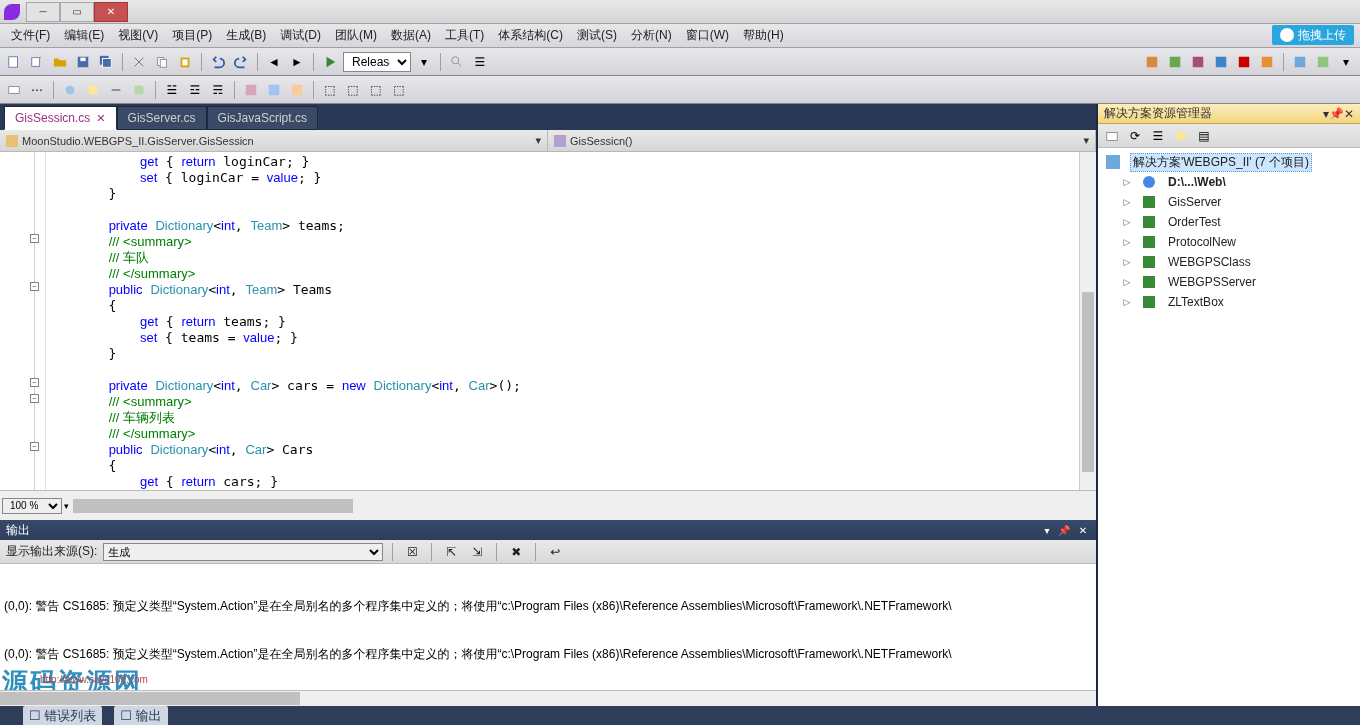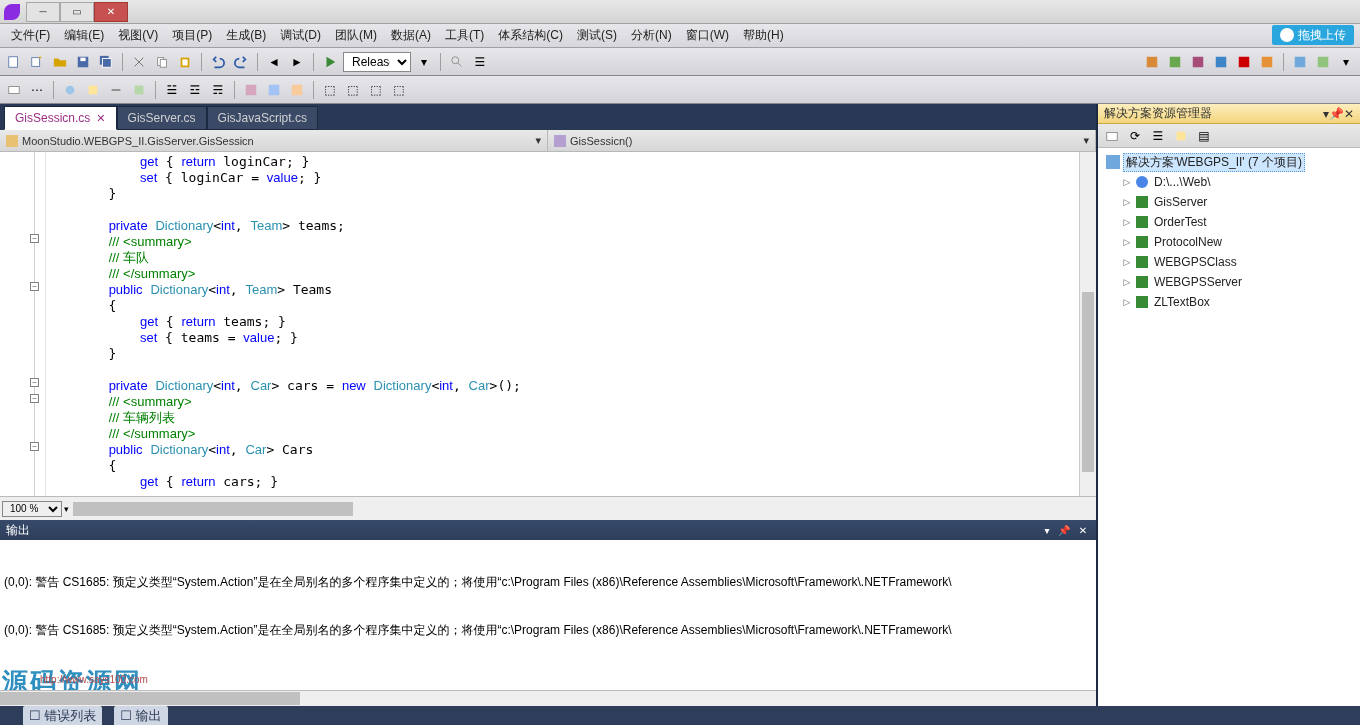--- a/index.html
+++ b/index.html
@@ -32,48 +32,48 @@
 .code-view { flex:1; display:flex; background:#fff; overflow:hidden; position:relative; }
 .gutter { width:46px; background:#fff; border-right:1px solid #e4e4e4; position:relative; }
 .outline-bar { position:absolute; left:34px; top:0; bottom:0; width:1px; background:#d0d0d0; }
 .fold { position:absolute; left:30px; width:9px; height:9px; border:1px solid #808080; background:#fff; font-size:8px; line-height:7px; text-align:center; color:#555; }
 .code { flex:1; font-family:Consolas,monospace; font-size:13px; line-height:16px; padding:2px 0 0 0; white-space:pre; color:#000; overflow:hidden; }
 .kw { color:#0000ff; }
 .typ { color:#2b91af; }
 .cm { color:#008000; }
 .scroll-v { width:17px; background:#efefef; border-left:1px solid #ccc; position:relative; }
 .scroll-v .thumb { position:absolute; left:2px; right:2px; top:140px; height:180px; background:#c0c0c0; }
-.zoom-row { height:24px; background:#efefef; display:flex; align-items:center; border-top:1px solid #bbb; }
+.zoom-row { height:30px; background:#efefef; display:flex; align-items:center; border-top:1px solid #bbb; }
 .zoom-row .zsel { width:60px; height:16px; border:1px solid #888; font-size:10px; padding:0 3px; margin-left:2px; }
 .zoom-row .hscroll { flex:1; height:16px; background:#efefef; position:relative; margin:0 2px; }
 .zoom-row .hscroll .ht { position:absolute; left:0; width:280px; top:1px; bottom:1px; background:#c0c0c0; }
 .output-panel { background:#293955; display:flex; flex-direction:column; }
 .panel-hdr { height:20px; background:linear-gradient(#374a6a,#2d3e5a); color:#fff; display:flex; align-items:center; padding:0 6px; font-size:12px; }
 .panel-hdr .sp { flex:1; }
 .panel-hdr .pbtn { width:14px; height:14px; margin-left:4px; display:flex; align-items:center; justify-content:center; font-size:10px; }
 .output-tb { height:24px; background:linear-gradient(#e9e9e9,#d9d9d9); display:flex; align-items:center; padding:0 6px; gap:6px; color:#222; font-size:12px; border-bottom:1px solid #bbb; }
 .output-tb select { height:18px; width:280px; border:1px solid #888; font-size:11px; }
 .output-body { flex:1; background:#fff; font-family:SimSun,monospace; font-size:12px; line-height:16px; padding:2px 4px; color:#000; white-space:pre; overflow:hidden; position:relative; }
 .output-body .hline { white-space:pre; }
 .watermark { position:absolute; left:2px; bottom:0; font-size:26px; font-weight:bold; color:#2f8fbe; letter-spacing:2px; }
 .wm-url { position:absolute; left:40px; bottom:2px; font-size:10px; color:#b04a4a; }
 .status { height:19px; background:#2e3d59; display:flex; align-items:center; color:#cfd6e4; font-size:13px; padding:0 23px; gap:12px; }
 .status .tabbtn { background:#cfd6e4; color:#2e3d59; padding:1px 6px; border-radius:2px 2px 0 0; }
 .right-col { width:264px; background:#293955; display:flex; flex-direction:column; border-left:2px solid #1d2a42; }
 .rc-hdr { height:20px; background:linear-gradient(#fdeebf,#f3d57d); color:#333; display:flex; align-items:center; padding:0 6px; font-size:12px; border-bottom:1px solid #caa84a; }
 .rc-hdr .sp { flex:1; }
 .rc-tb { height:24px; background:linear-gradient(#e9e9e9,#d9d9d9); display:flex; align-items:center; padding:0 4px; gap:3px; border-bottom:1px solid #bbb; }
 .rc-tree { flex:1; background:#fff; padding:4px 2px; font-size:12px; color:#222; }
-.tn { display:flex; align-items:center; height:20px; gap:3px; padding-left:6px; }
+.tn { display:flex; align-items:center; height:20px; gap:10px; padding-left:6px; }
 .tn.sel .lbl { background:#cde6ff; border:1px dotted #5a9bd4; padding:0 2px; }
 .exp { width:10px; height:10px; display:flex; align-items:center; justify-content:center; color:#666; font-size:9px; }
 .tn .nic { width:14px; height:14px; }
 .tn.ch { padding-left:22px; }
 .tn .lbl { padding:0 2px; }
-.tn .lbl.bold { font-weight:normal; }
+.tn .lbl.bold { font-weight:bold; }
 .ohs { height:16px; background:#efefef; border-top:1px solid #bbb; position:relative; }
 .ohs .oht { position:absolute; left:0; width:300px; top:1px; bottom:1px; background:#c0c0c0; }
 .ic-file { fill:#d6a300; }
 .ic-cs { fill:#388a34; }
 </style>
 </head>
 <body>
 
 <div class="titlebar">
   <div class="vsicon"></div>
@@ -360,20 +360,33 @@
     </div>
 
     <div class="output-panel" style="height:186px">
       <div class="panel-hdr">
         <span>输出</span>
         <span class="sp"></span>
         <span class="pbtn">▾</span>
         <span class="pbtn">📌</span>
         <span class="pbtn">✕</span>
       </div>
+      <div class="output-tb">
+        <span>显示输出来源(S):</span>
+        <select><option>生成</option></select>
+        <div class="tsep"></div>
+        <div class="tbtn">☒</div>
+        <div class="tsep"></div>
+        <div class="tbtn">⇱</div>
+        <div class="tbtn">⇲</div>
+        <div class="tsep"></div>
+        <div class="tbtn">✖</div>
+        <div class="tsep"></div>
+        <div class="tbtn">↩</div>
+      </div>
       <div class="output-body">
         <div class="hline">(0,0): 警告 CS1685: 预定义类型“System.Action”是在全局别名的多个程序集中定义的；将使用“c:\Program Files (x86)\Reference Assemblies\Microsoft\Framework\.NETFramework\</div>
         <div class="hline">(0,0): 警告 CS1685: 预定义类型“System.Action”是在全局别名的多个程序集中定义的；将使用“c:\Program Files (x86)\Reference Assemblies\Microsoft\Framework\.NETFramework\</div>
         
         
         
         
         <div class="watermark">源码资源网</div>
         <div class="wm-url">http://www.says100.com</div>
       </div>

